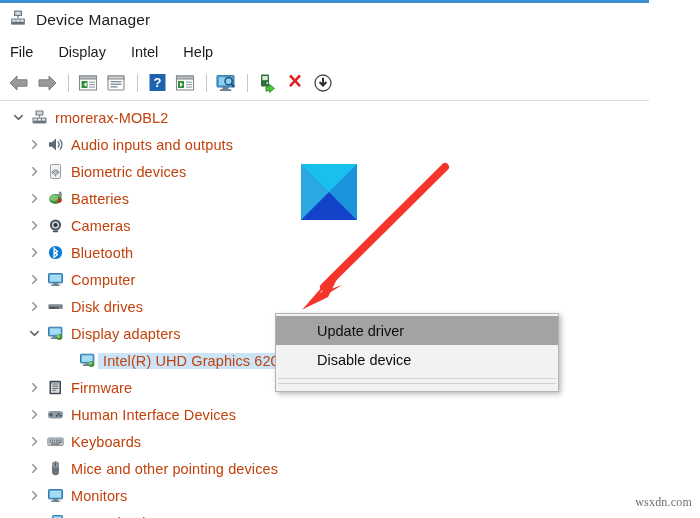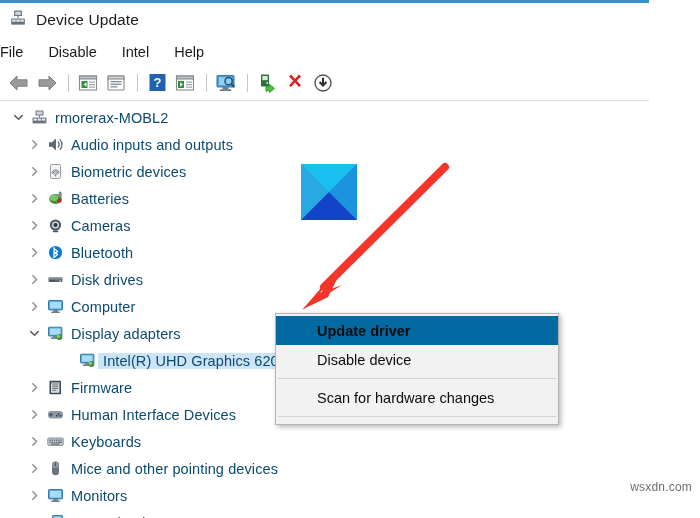--- a/index.html
+++ b/index.html
@@ -52,20 +52,21 @@
   }
 
   
   #menubar {
     position: absolute;
     left: 0; top: 38px;
     width: 649px;
     height: 27px;
     display: flex;
     align-items: center;
+    padding-left: 10px;
     box-sizing: border-box;
   }
   .menu-item {
     font-size: 14.5px;
     color: #1b1b1b;
     margin-right: 25px;
     cursor: default;
     white-space: nowrap;
   }
 
@@ -128,21 +129,21 @@
   }
   .node .nicon {
     width: 22px;
     min-width: 22px;
     display: flex;
     align-items: center;
     justify-content: center;
   }
   .node .nlabel {
     font-size: 14.5px;
-    color: #0c4a6e;
+    color: #c2410c;
     padding-left: 5px;
     letter-spacing: .1px;
   }
   .depth0 { padding-left: 8px; }
   .depth1 { padding-left: 24px; }
   .depth2 { padding-left: 56px; }
   .node.selected .nlabel {
     background: #cce4f7;
     padding-right: 4px;
   }
@@ -185,40 +186,39 @@
     height: 29px;
     display: flex;
     align-items: center;
     padding-left: 41px;
     font-size: 14.5px;
     color: #0d0d0d;
     cursor: default;
     white-space: nowrap;
   }
   .cm-item.highlight {
-    background: #0369a1;
-    font-weight: bold;
+    background: #a3a3a3;
   }
   .cm-item.bold {
     font-weight: bold;
   }
   .cm-sep {
     height: 1px;
     background: #d2d2d2;
     margin: 4px 2px 4px 2px;
   }
 
   
   #watermark {
     position: absolute;
     right: 8px;
-    bottom: 24px;
+    bottom: 8px;
     font-size: 12px;
     color: #6e6e6e;
-    font-family: Liberation Sans, sans-serif;
+    font-family: Liberation Serif, serif;
     letter-spacing: .2px;
   }
 </style>
 </head>
 <body>
 
 <div id="window">
 
   <div id="accent-line"></div>
 
@@ -228,26 +228,26 @@
         <rect x="5" y="1.5" width="8" height="5.5" rx="0.6" fill="#6e7b86"></rect>
         <rect x="6.2" y="2.7" width="5.6" height="3.2" fill="#cfd6dc"></rect>
         <rect x="8.4" y="7" width="1.2" height="2.4" fill="#6e7b86"></rect>
         <rect x="2" y="9.4" width="14" height="6.4" rx="0.8" fill="#7b8792"></rect>
         <rect x="3.3" y="10.7" width="3.2" height="2" fill="#e8ecef"></rect>
         <rect x="7.4" y="10.7" width="3.2" height="2" fill="#e8ecef"></rect>
         <rect x="11.5" y="10.7" width="3.2" height="2" fill="#e8ecef"></rect>
         <rect x="3.3" y="13.3" width="11.4" height="1.3" fill="#5c666f"></rect>
       </svg>
     </span>
-    <span class="title-text">Device Update</span>
+    <span class="title-text">Device Manager</span>
   </div>
 
   <div id="menubar">
     <span class="menu-item">File</span>
-    <span class="menu-item">Disable</span>
+    <span class="menu-item">Display</span>
     <span class="menu-item">Intel</span>
     <span class="menu-item">Help</span>
   </div>
 
   <div id="toolbar">
 
     <div class="tb">
       <svg width="22" height="18" viewBox="0 0 22 18">
         <path d="M9 2 L2 9 L9 16 L9 12.2 L19 12.2 L19 5.8 L9 5.8 Z" fill="#9a9a9a" stroke="#7d7d7d" stroke-width="1"></path>
       </svg>
@@ -444,43 +444,43 @@
         <span class="nlabel">Bluetooth</span>
       </div>
       <div class="node depth1">
         <span class="chev">
           <svg width="11" height="11" viewBox="0 0 11 11">
             <path d="M3.8 1.8 L7.5 5.5 L3.8 9.2" stroke="#909090" stroke-width="1.5" fill="none" stroke-linecap="round" stroke-linejoin="round"></path>
           </svg>
         </span>
         <span class="nicon">
           <svg width="17" height="17" viewBox="0 0 17 17">
+            <rect x="1.5" y="2.5" width="14" height="9.4" rx="0.8" fill="#4e9ed4" stroke="#3b7ba8" stroke-width="1"></rect>
+            <rect x="2.9" y="3.8" width="11.2" height="6.8" fill="#a5dcf6"></rect>
+            <rect x="6.3" y="12" width="4.4" height="1.9" fill="#6b7d88"></rect>
+            <rect x="4.2" y="13.6" width="8.6" height="1.5" rx="0.6" fill="#6b7d88"></rect>
+          </svg>
+        </span>
+        <span class="nlabel">Computer</span>
+      </div>
+      <div class="node depth1">
+        <span class="chev">
+          <svg width="11" height="11" viewBox="0 0 11 11">
+            <path d="M3.8 1.8 L7.5 5.5 L3.8 9.2" stroke="#909090" stroke-width="1.5" fill="none" stroke-linecap="round" stroke-linejoin="round"></path>
+          </svg>
+        </span>
+        <span class="nicon">
+          <svg width="17" height="17" viewBox="0 0 17 17">
             <rect x="1.5" y="6.5" width="14" height="4.6" rx="1" fill="#5d666e"></rect>
             <rect x="1.5" y="6.5" width="14" height="2.1" rx="1" fill="#868f97"></rect>
             <circle cx="13.2" cy="9.9" r="0.8" fill="#c8ced3"></circle>
             <rect x="3" y="9.3" width="5" height="1" fill="#3f474e"></rect>
           </svg>
         </span>
         <span class="nlabel">Disk drives</span>
-      </div>
-      <div class="node depth1">
-        <span class="chev">
-          <svg width="11" height="11" viewBox="0 0 11 11">
-            <path d="M3.8 1.8 L7.5 5.5 L3.8 9.2" stroke="#909090" stroke-width="1.5" fill="none" stroke-linecap="round" stroke-linejoin="round"></path>
-          </svg>
-        </span>
-        <span class="nicon">
-          <svg width="17" height="17" viewBox="0 0 17 17">
-            <rect x="1.5" y="2.5" width="14" height="9.4" rx="0.8" fill="#4e9ed4" stroke="#3b7ba8" stroke-width="1"></rect>
-            <rect x="2.9" y="3.8" width="11.2" height="6.8" fill="#a5dcf6"></rect>
-            <rect x="6.3" y="12" width="4.4" height="1.9" fill="#6b7d88"></rect>
-            <rect x="4.2" y="13.6" width="8.6" height="1.5" rx="0.6" fill="#6b7d88"></rect>
-          </svg>
-        </span>
-        <span class="nlabel">Computer</span>
       </div>
       <div class="node depth1">
         <span class="chev">
           <svg width="11" height="11" viewBox="0 0 11 11">
             <path d="M1.8 3.6 L5.5 7.3 L9.2 3.6" stroke="#5c5c5c" stroke-width="1.5" fill="none" stroke-linecap="round" stroke-linejoin="round"></path>
           </svg>
         </span>
         <span class="nicon">
           <svg width="17" height="17" viewBox="0 0 17 17">
             <rect x="1.5" y="2.2" width="13.4" height="8.8" rx="0.8" fill="#4e9ed4" stroke="#3b7ba8" stroke-width="1"></rect>
@@ -631,19 +631,18 @@
   <svg id="red-arrow" viewBox="0 0 170 165">
     <line x1="155" y1="12" x2="34" y2="132" stroke="#f5342a" stroke-width="8" stroke-linecap="round"></line>
     <polygon points="12,155 44,118 30,138 52,130" fill="#f5342a"></polygon>
     <polygon points="13,154 48,122 38,142 30,146" fill="#f5342a"></polygon>
   </svg>
 
   <div id="context-menu">
       <div class="cm-item highlight">Update driver</div>
       <div class="cm-item">Disable device</div>
       <div class="cm-sep"></div>
-      <div class="cm-item">Scan for hardware changes</div>
       <div class="cm-sep"></div>
     </div>
 
 </div>
 
 <div id="watermark">wsxdn.com</div>
 
 </body></html>

